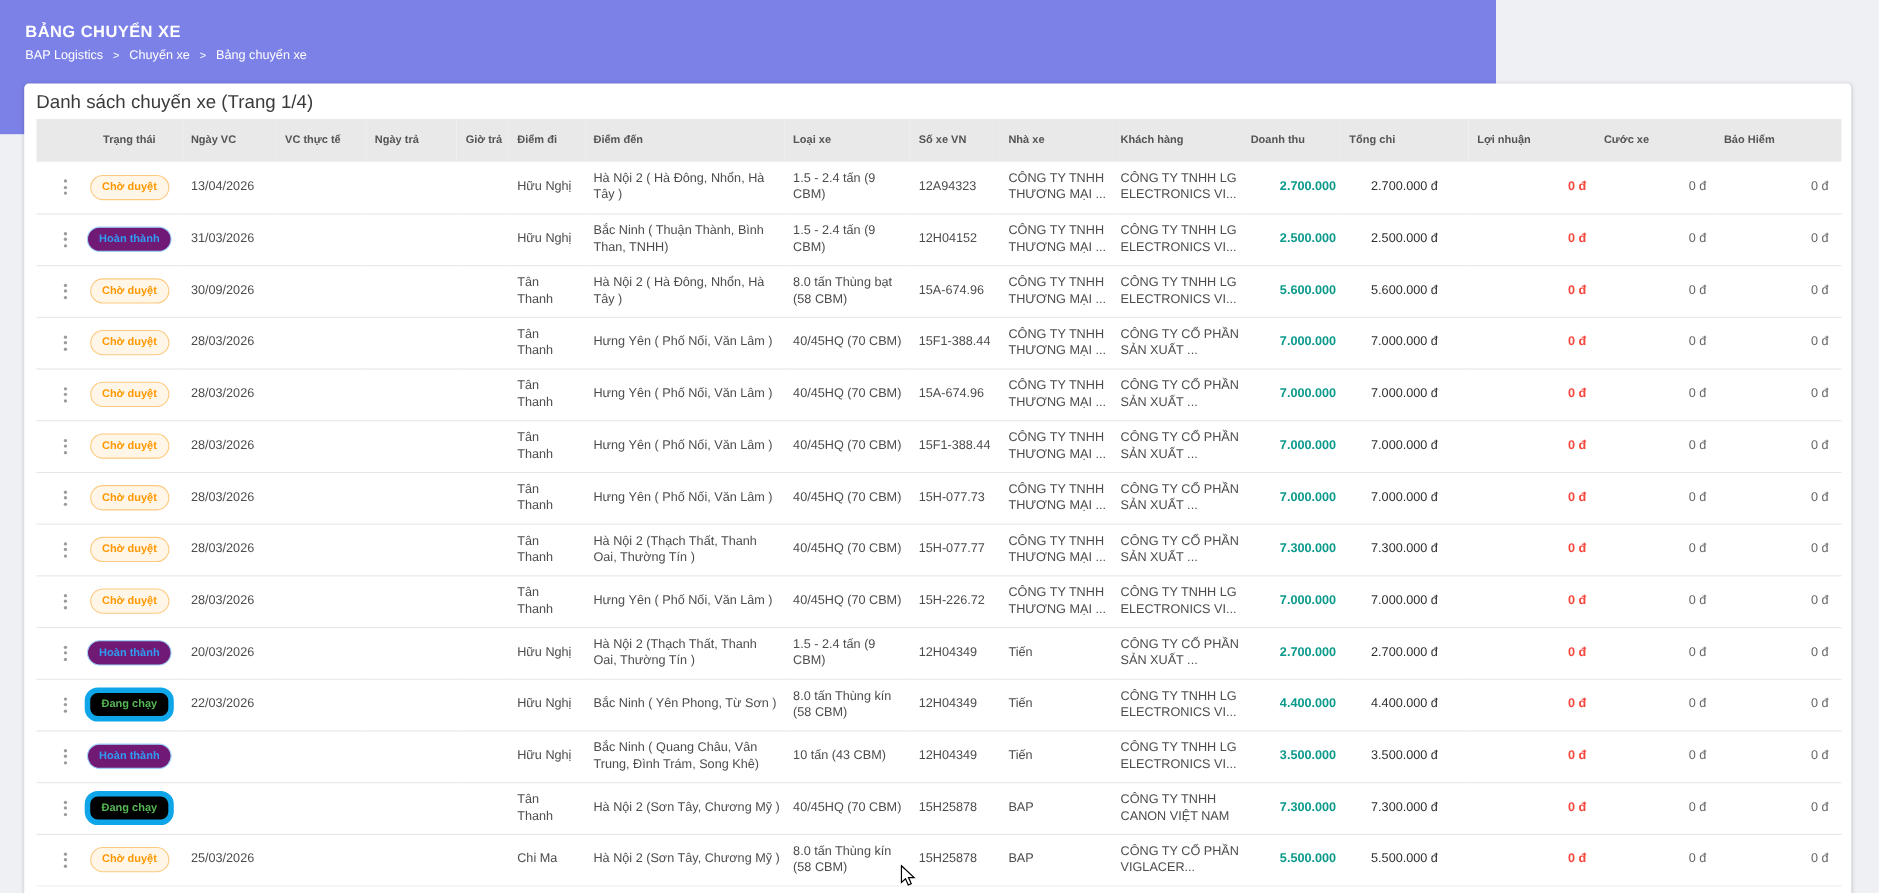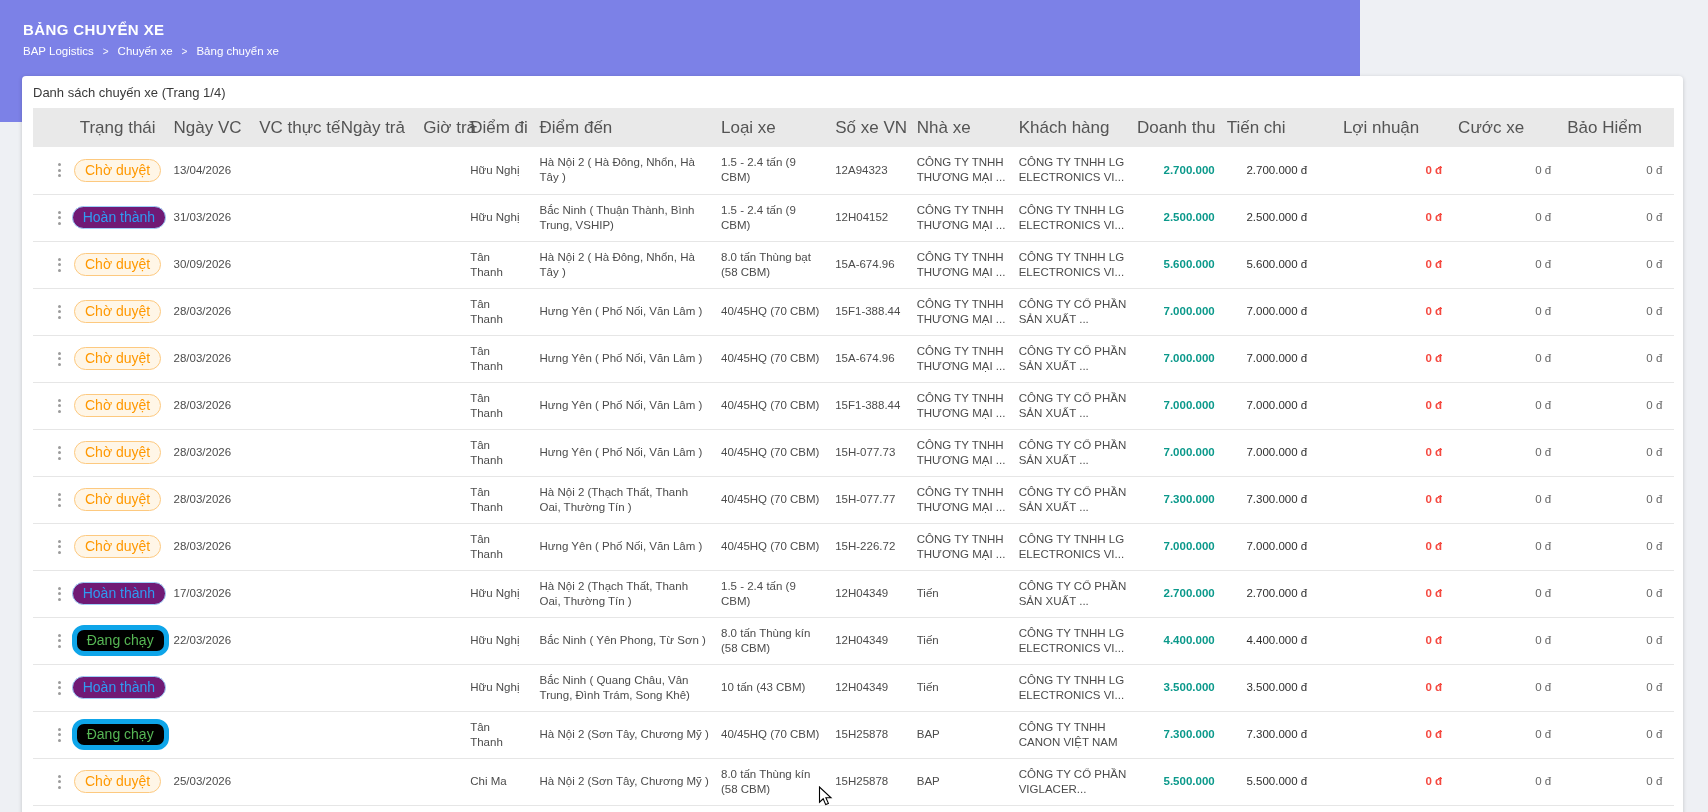--- a/index.html
+++ b/index.html
@@ -24,33 +24,33 @@
   }
   .breadcrumb .sep { font-size:10px; opacity:.95; }
   .breadcrumb .bc-item { cursor:pointer; }
   .card {
     position:absolute; left:22px; top:76px; width:1661px; height:760px;
     background:#ffffff; border-radius:4px;
     box-shadow:0 1px 4px rgba(0,0,0,.18);
   }
   .card-title {
     padding:9px 11px 7px 11px;
-    font-size:13px; font-weight:500; color:#3a3a3a; line-height:16px;
+    font-size:17px; font-weight:500; color:#3a3a3a; line-height:16px;
   }
   .table-clip {
     margin-left:11px; width:1641px; overflow:hidden;
   }
   table { border-collapse:collapse; table-layout:fixed; width:1719px; }
   col.c0{width:36px} col.c1{width:94px} col.c2{width:84px} col.c3{width:80px}
   col.c4{width:81px} col.c5{width:46px} col.c6{width:68px} col.c7{width:178px}
   col.c8{width:112px} col.c9{width:80px} col.c10{width:100px} col.c11{width:116px}
   col.c12{width:88px} col.c13{width:114px} col.c14{width:113px} col.c15{width:107px}
   col.c16{width:109px} col.c17{width:80px}
   thead th {
-    background:#e9e9e9; height:39px; font-size:17px; font-weight:400;
+    background:#e9e9e9; height:39px; font-size:10px; font-weight:700;
     color:#545454; text-align:left; padding:0 8px; white-space:nowrap;
     vertical-align:middle;
   }
   thead th.center { text-align:center; }
   tbody td {
     height:47px; border-bottom:1px solid #e6e6e6; vertical-align:middle;
     font-size:11.5px; line-height:15px; padding:4px 8px; color:#4c4c4c;
   }
   td.cell-actions { text-align:right; padding-right:4px; }
   td.cell-status { text-align:center; padding:4px 2px; }
@@ -60,21 +60,21 @@
   td.cell-total { text-align:center; color:#2f2f2f; }
   td.cell-profit { text-align:right; color:#f5483f; font-weight:700; }
   td.cell-fee { text-align:right; color:#666; }
   .dots {
     display:inline-flex; flex-direction:column; gap:2.5px; padding:4px 5px;
     cursor:pointer; vertical-align:middle;
   }
   .dots i { width:3px; height:3px; border-radius:50%; background:#9b9b9b; }
   .badge {
     display:inline-block; padding:3px 10px; border-radius:12px;
-    font-size:14px; font-weight:400; white-space:nowrap;
+    font-size:10px; font-weight:700; white-space:nowrap;
   }
   .badge.pending { color:#ff9800; border:1px solid #fdc97f; background:#fff6e7; }
   .badge.done    { color:#2f9bf2; border:1px solid #9ed1f9; background:#701a75; }
   .badge.running { color:#56b654; border:5px solid #0ea5e9; background:#000000; }
   .cursor {
     position:absolute; left:818px; top:786px; z-index:50; pointer-events:none;
   }
 </style>
 </head>
 <body>
@@ -122,21 +122,21 @@
             <th>VC thực tế</th>
             <th>Ngày trả</th>
             <th>Giờ trả</th>
             <th>Điểm đi</th>
             <th>Điểm đến</th>
             <th>Loại xe</th>
             <th>Số xe VN</th>
             <th>Nhà xe</th>
             <th>Khách hàng</th>
             <th>Doanh thu</th>
-            <th>Tiến chi</th>
+            <th>Tổng chi</th>
             <th>Lợi nhuận</th>
             <th>Cước xe</th>
             <th>Bảo Hiểm</th>
             <th>Phí Hải Quan</th>
           </tr>
         </thead>
       <tbody id="body-rows">
           <tr>
             <td class="cell-actions"><span class="dots">
                 <i></i>
@@ -166,21 +166,21 @@
                 <i></i>
                 <i></i>
                 <i></i>
               </span></td>
             <td class="cell-status"><span class="badge done">Hoàn thành</span></td>
             <td class="cell-date">31/03/2026</td>
             <td class="cell-date"></td>
             <td class="cell-date"></td>
             <td class="cell-time"></td>
             <td class="cell-origin">Hữu Nghị</td>
-            <td class="cell-route">Bắc Ninh  ( Thuận Thành, Bình Trung, VSHIP)</td>
+            <td class="cell-route">Bắc Ninh  ( Thuận Thành, Bình Than, TNHH)</td>
             <td class="cell-truck">1.5 - 2.4 tấn (9 CBM)</td>
             <td class="cell-plate">12H04152</td>
             <td class="cell-carrier">CÔNG TY TNHH THƯƠNG MẠI ...</td>
             <td class="cell-customer">CÔNG TY TNHH LG ELECTRONICS VI...</td>
             <td class="cell-revenue">2.500.000</td>
             <td class="cell-total">2.500.000 đ</td>
             <td class="cell-profit">0 đ</td>
             <td class="cell-fee">0 đ</td>
             <td class="cell-fee">0 đ</td>
             <td class="cell-fee"></td>
@@ -353,21 +353,21 @@
             <td class="cell-fee">0 đ</td>
             <td class="cell-fee"></td>
           </tr>
           <tr>
             <td class="cell-actions"><span class="dots">
                 <i></i>
                 <i></i>
                 <i></i>
               </span></td>
             <td class="cell-status"><span class="badge done">Hoàn thành</span></td>
-            <td class="cell-date">17/03/2026</td>
+            <td class="cell-date">20/03/2026</td>
             <td class="cell-date"></td>
             <td class="cell-date"></td>
             <td class="cell-time"></td>
             <td class="cell-origin">Hữu Nghị</td>
             <td class="cell-route">Hà Nội 2 (Thạch Thất, Thanh Oai, Thường Tín )</td>
             <td class="cell-truck">1.5 - 2.4 tấn (9 CBM)</td>
             <td class="cell-plate">12H04349</td>
             <td class="cell-carrier">Tiến</td>
             <td class="cell-customer">CÔNG TY CỔ PHẦN SẢN XUẤT ...</td>
             <td class="cell-revenue">2.700.000</td>

